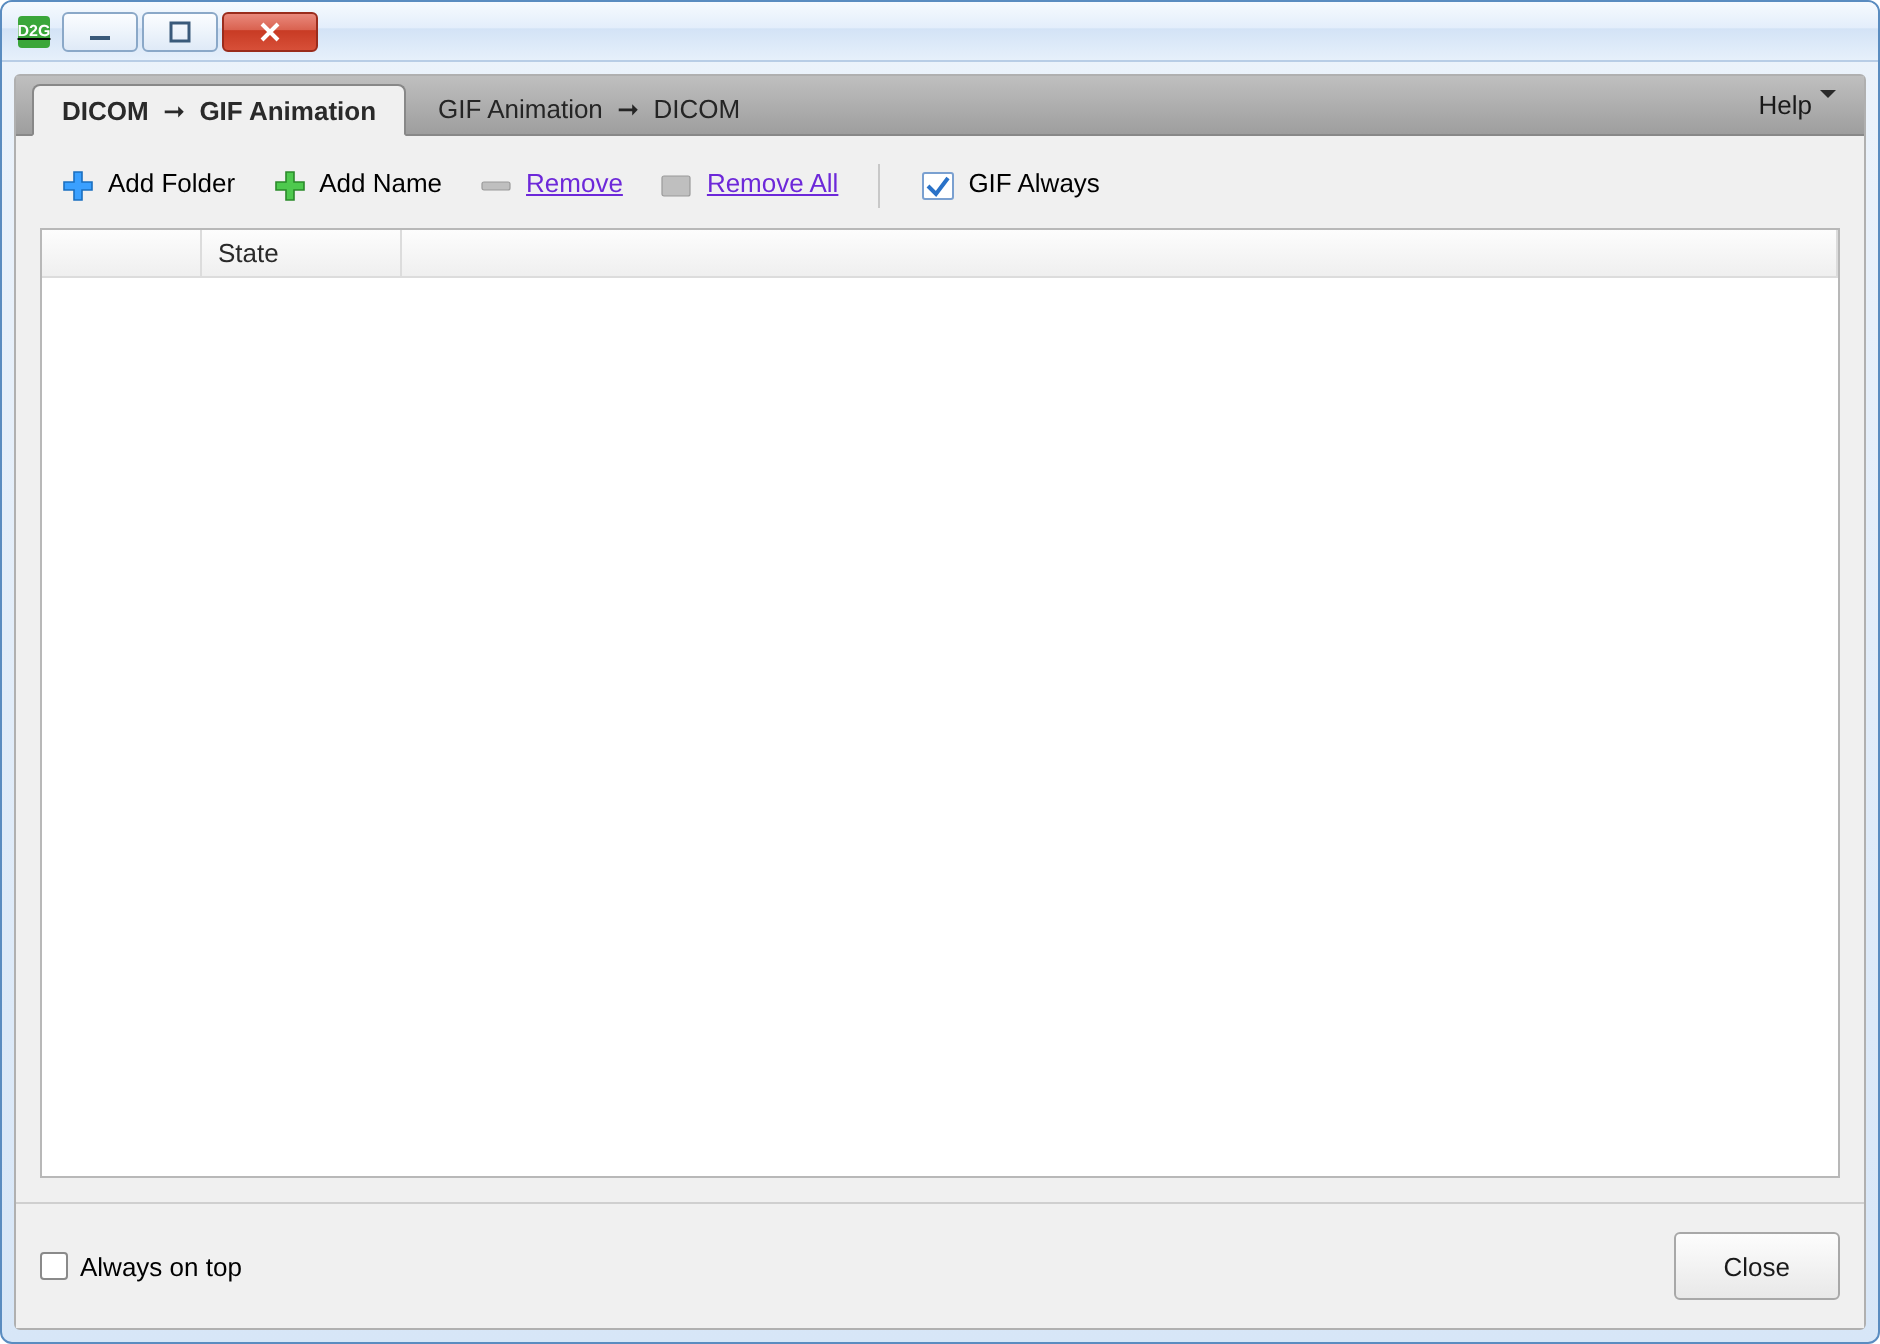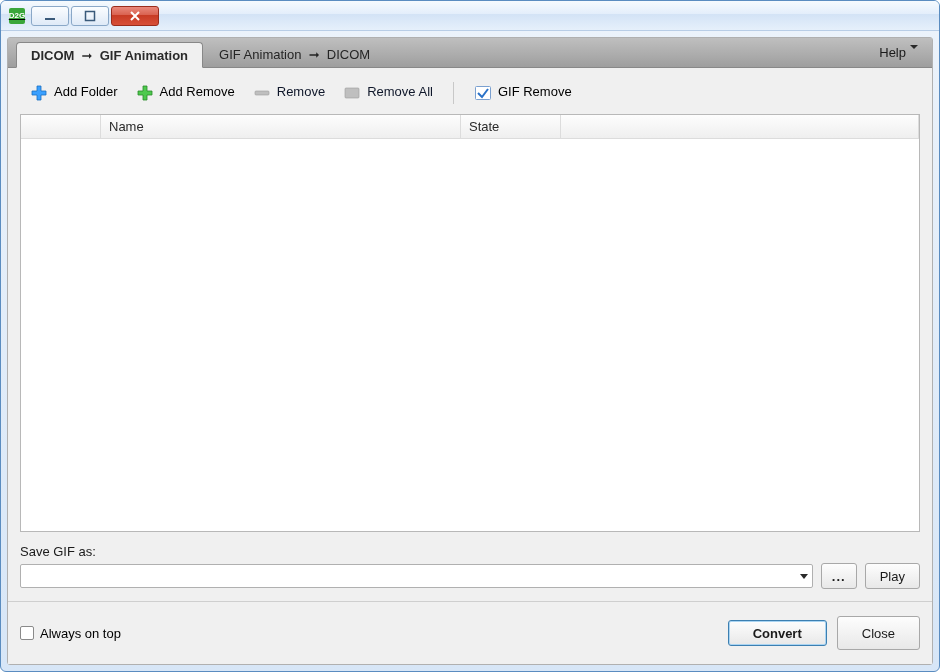--- a/index.html
+++ b/index.html
@@ -117,21 +117,21 @@
     display: flex;
     align-items: center;
     gap: 6px;
     padding: 4px 0 10px 4px;
   }
   .tbtn {
     display: flex; align-items: flex-start; gap: 6px;
     padding: 2px 6px;
     border-radius: 3px;
   }
-  .tbtn.disabled { color: #0f172a; }
+  .tbtn.disabled { color: #6d28d9; text-decoration: underline; }
   .sep {
     width: 1px; height: 22px; background: #c8c8c8; margin: 0 8px;
   }
   .ico { width: 18px; height: 18px; display: inline-block; }
 
   .listview {
     flex: 1;
     background: #fff;
     border: 1px solid #b8b8b8;
     display: flex; flex-direction: column;
@@ -265,21 +265,21 @@
               </svg>
           </span>
           <span>Add Folder</span>
         </div>
         <div class="tbtn">
           <span class="ico">
             <svg width="18" height="18" viewBox="0 0 18 18">
                 <path d="M7 2h4v5h5v4h-5v5H7v-5H2V7h5z" fill="#4ec94e" stroke="#2a8a2a" stroke-width="0.8"></path>
               </svg>
           </span>
-          <span>Add Remove</span>
+          <span>Add Name</span>
         </div>
         <div class="tbtn disabled">
           <span class="ico">
             <svg width="18" height="18" viewBox="0 0 18 18">
                 <rect x="2" y="7" width="14" height="4" rx="1" fill="#bfbfbf" stroke="#9a9a9a" stroke-width="0.6"></rect>
               </svg>
           </span>
           <span>Remove</span>
         </div>
         <div class="tbtn disabled">
@@ -291,53 +291,40 @@
           <span>Remove All</span>
         </div>
         <div class="sep"></div>
         <div class="tbtn">
           <span class="ico">
             <svg width="18" height="18" viewBox="0 0 18 18">
               <rect x="1.5" y="2.5" width="15" height="13" rx="1" fill="#fff" stroke="#7aa0d0"></rect>
               <path d="M4 9 L8 13 L14 5" fill="none" stroke="#2a72c8" stroke-width="2"></path>
             </svg>
           </span>
-          <span>GIF Remove</span>
+          <span>GIF Always</span>
         </div>
       </div>
 
       <div class="listview">
         <div class="listheader">
           <div class="colhdr col-icon"></div>
-          <div class="colhdr col-name">Name</div>
           <div class="colhdr col-state">State</div>
           <div class="colhdr col-rest"></div>
         </div>
         <div class="listbody"></div>
       </div>
 
-      <div class="saverow">
-        <div class="lbl">Save GIF as:</div>
-        <div class="controls">
-          <div class="combo">
-            <span></span>
-            <span class="caret"></span>
-          </div>
-          <div class="btn browse">...</div>
-          <div class="btn">Play</div>
-        </div>
-      </div>
 
     </div>
 
     <div class="footer">
       <label class="chk">
         <span class="box"></span>
         <span>Always on top</span>
       </label>
       <div class="spacer"></div>
-      <div class="btn default">Convert</div>
       <div style="width:10px"></div>
       <div class="btn" style="padding:16px 24px">Close</div>
     </div>
 
   </div>
 </div>
 
 </body></html>

